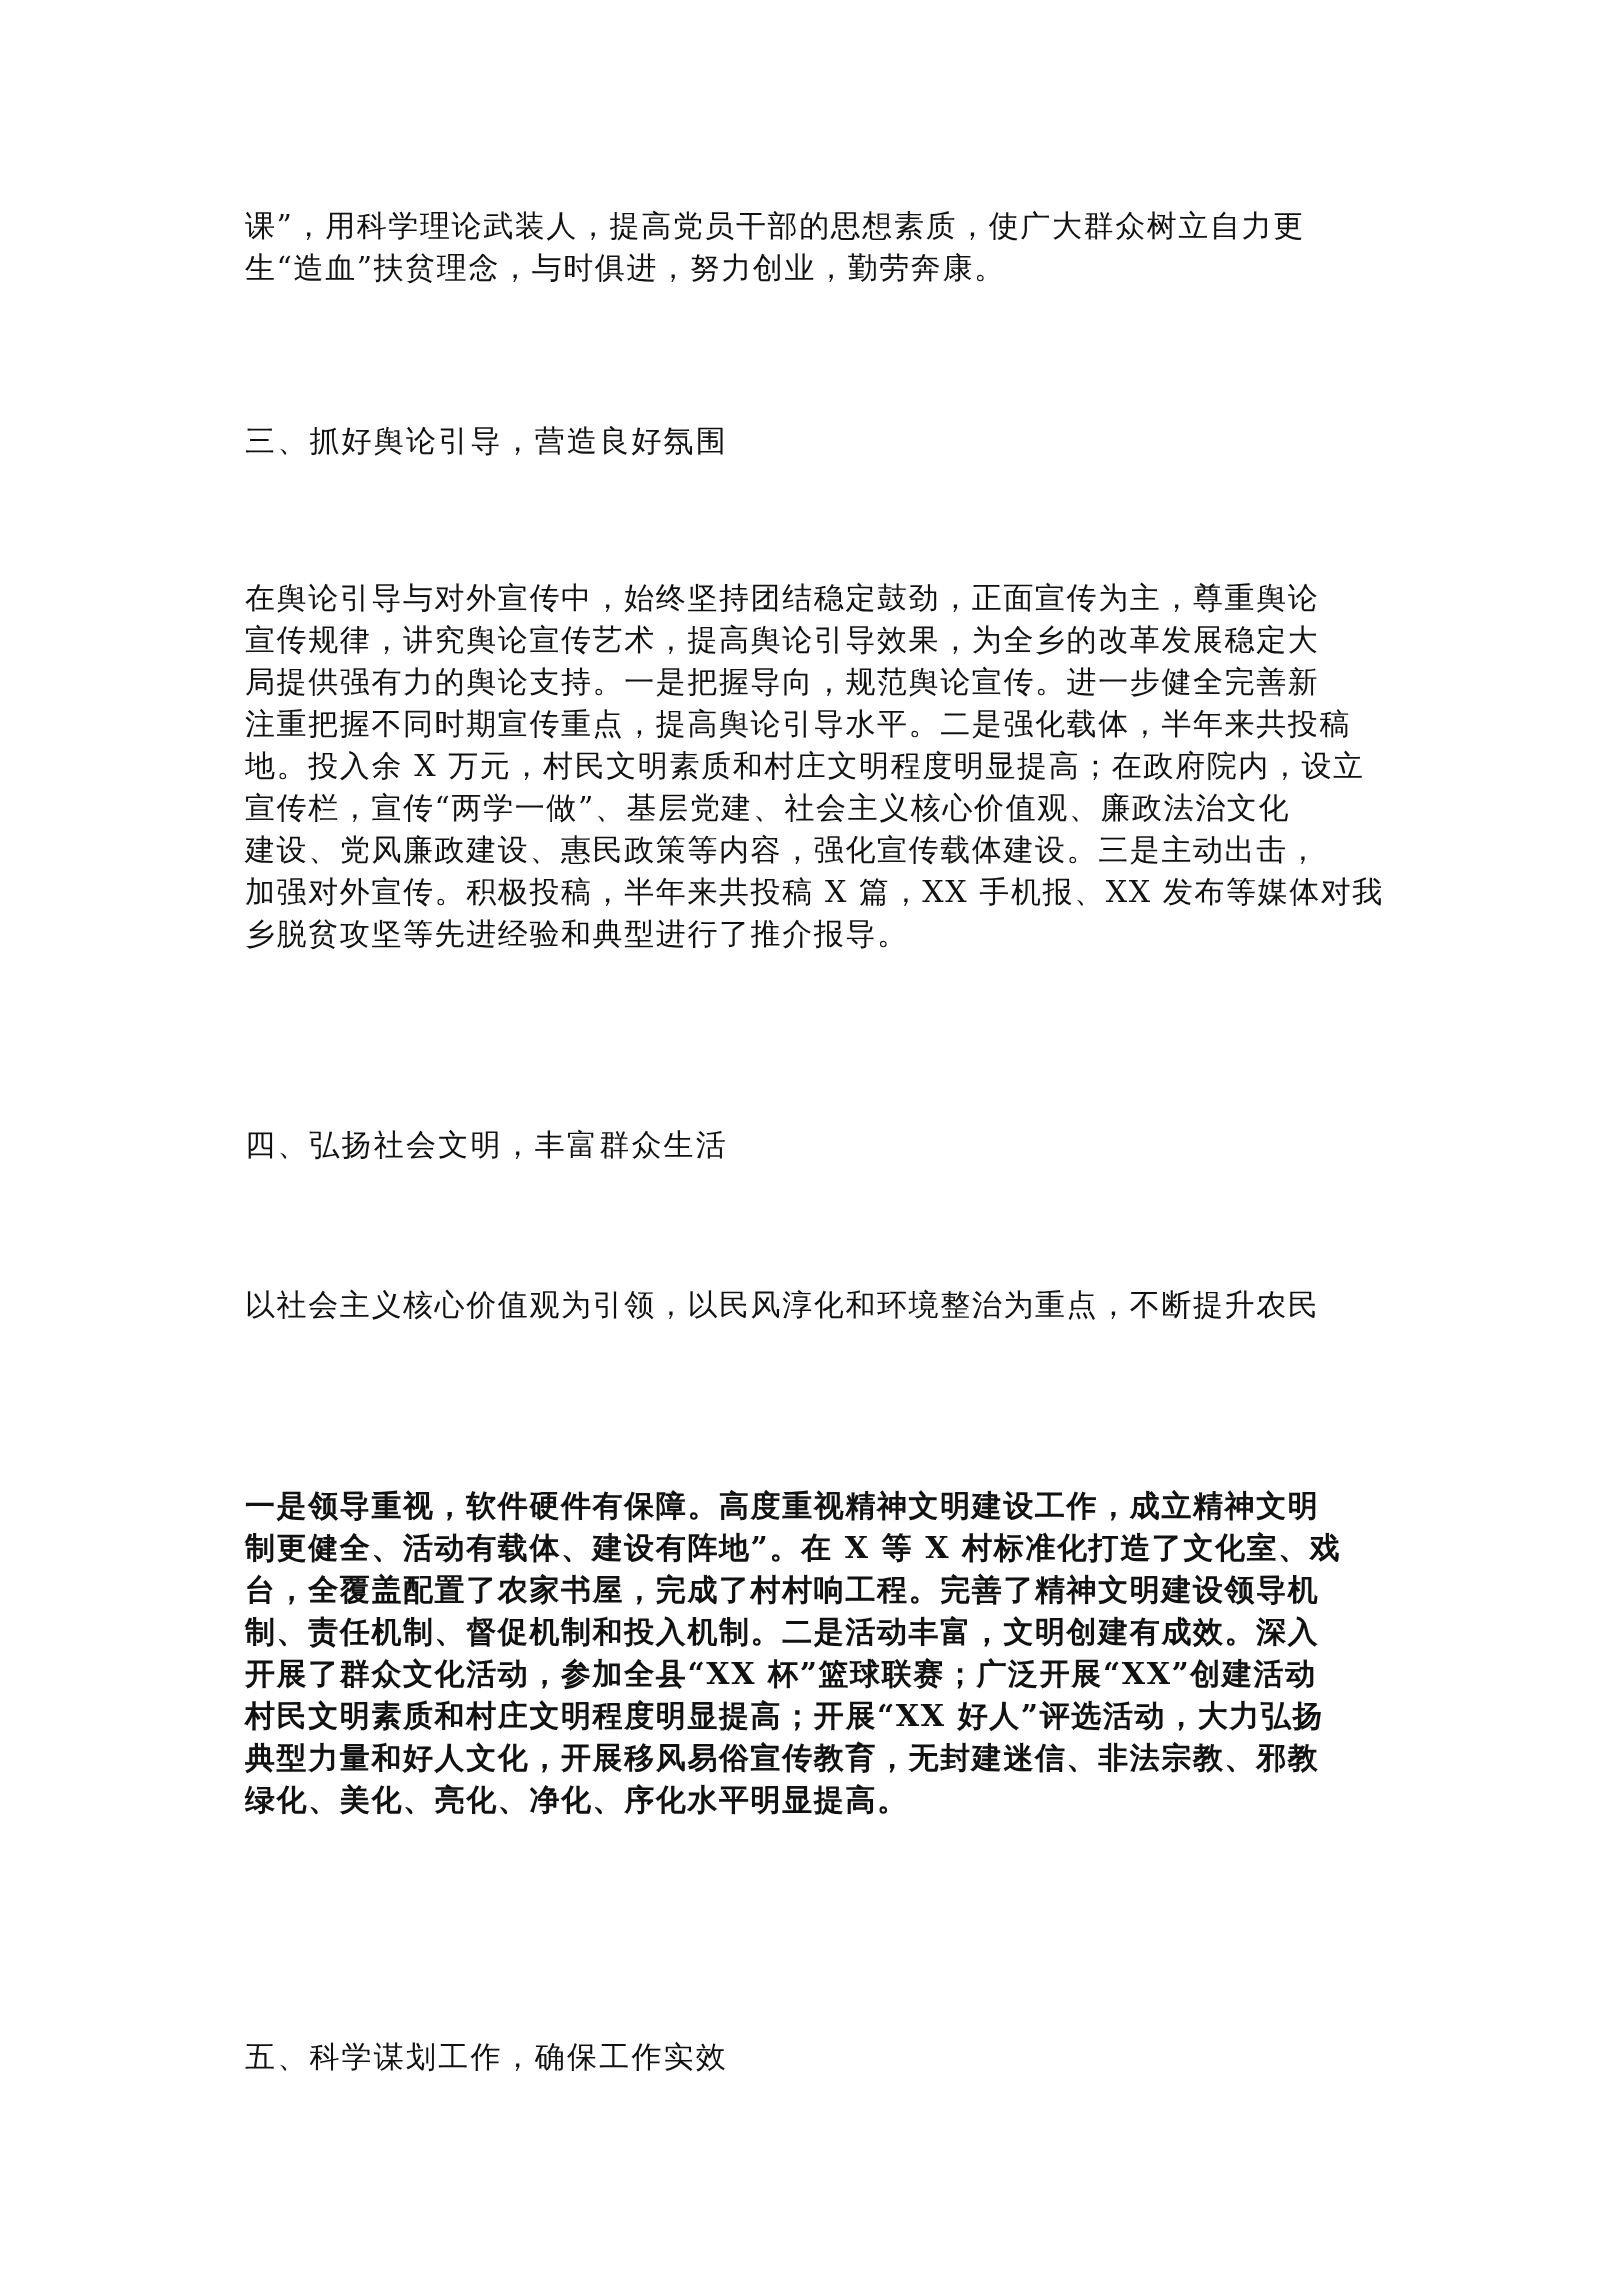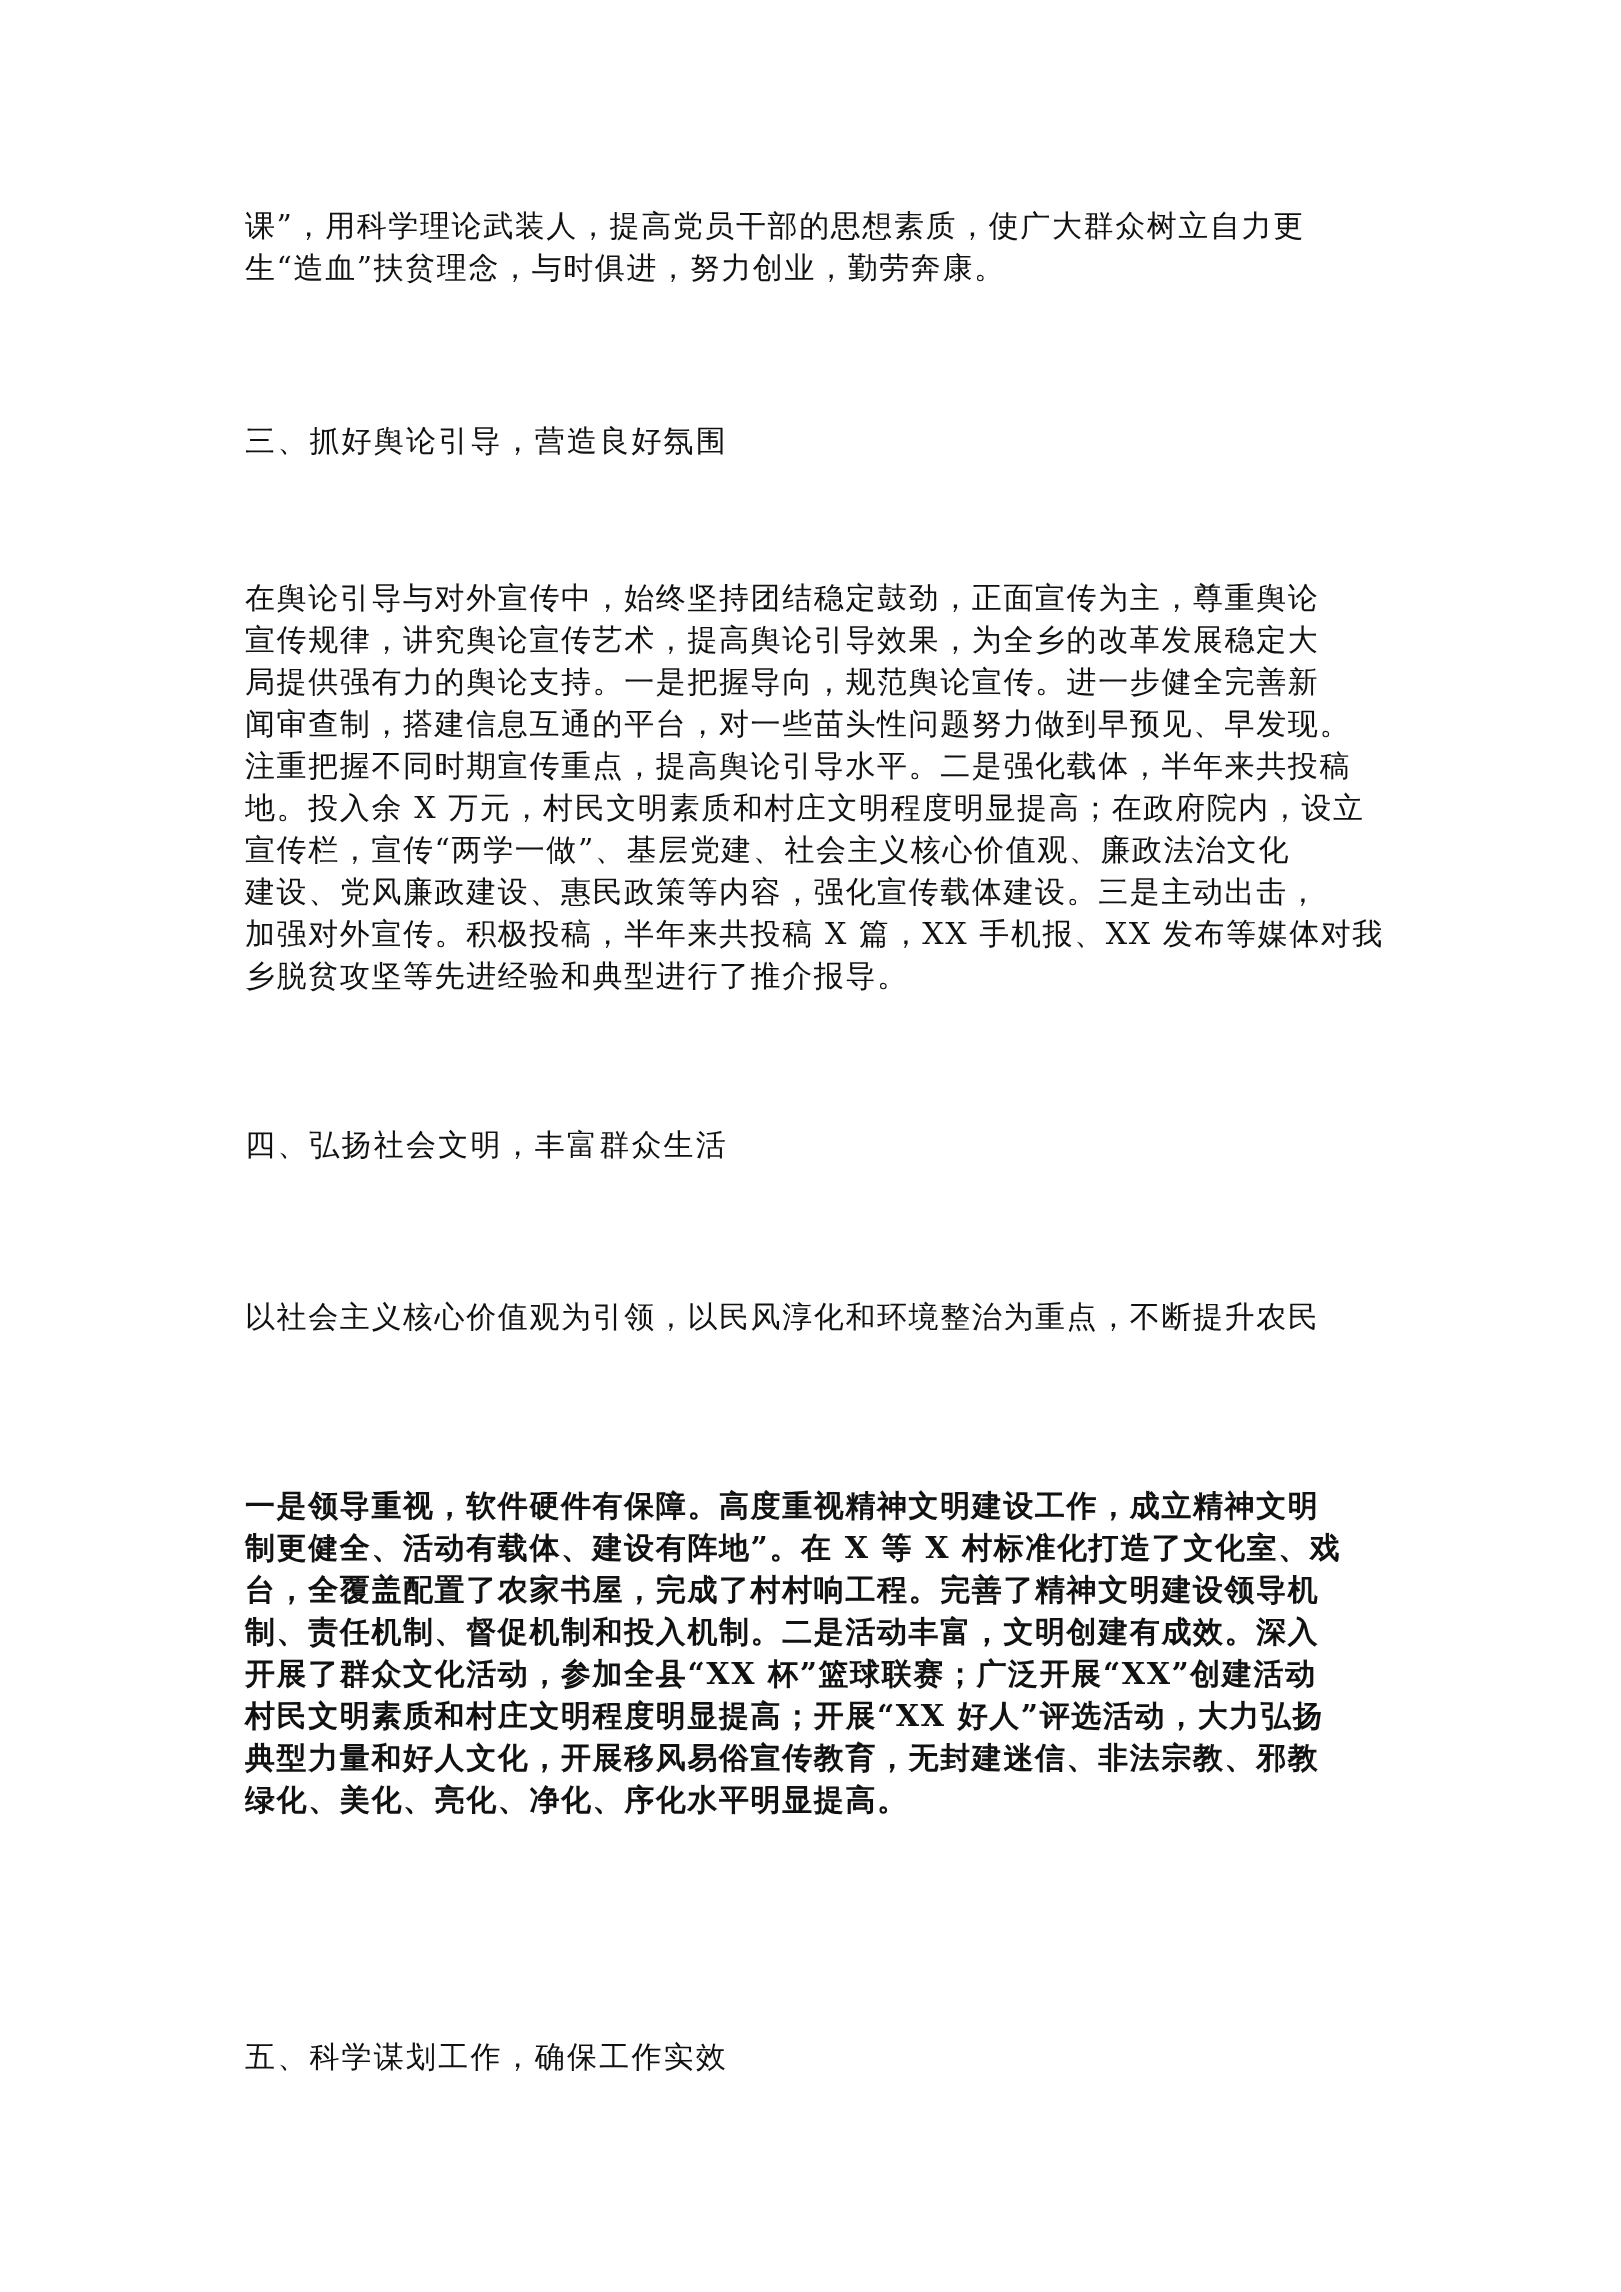--- a/index.html
+++ b/index.html
@@ -50,34 +50,33 @@
   </div>
 
   <div class="block heading" style="top:420px;">
     <span class="line">三、抓好舆论引导，营造良好氛围</span>
   </div>
 
   <div class="block paragraph" style="top:577px;">
     <span class="line">在舆论引导与对外宣传中，始终坚持团结稳定鼓劲，正面宣传为主，尊重舆论</span>
     <span class="line">宣传规律，讲究舆论宣传艺术，提高舆论引导效果，为全乡的改革发展稳定大</span>
     <span class="line">局提供强有力的舆论支持。一是把握导向，规范舆论宣传。进一步健全完善新</span>
-    <span class="line">闻审查制，搭建信息互通的平台，对一些苗头性问题努力做到早预见、早发现。</span>
     <span class="line">注重把握不同时期宣传重点，提高舆论引导水平。二是强化载体，半年来共投稿</span>
     <span class="line">地。投入余 X 万元，村民文明素质和村庄文明程度明显提高；在政府院内，设立</span>
     <span class="line">宣传栏，宣传“两学一做”、基层党建、社会主义核心价值观、廉政法治文化</span>
     <span class="line">建设、党风廉政建设、惠民政策等内容，强化宣传载体建设。三是主动出击，</span>
     <span class="line">加强对外宣传。积极投稿，半年来共投稿 X 篇，XX 手机报、XX 发布等媒体对我</span>
     <span class="line">乡脱贫攻坚等先进经验和典型进行了推介报导。</span>
   </div>
 
   <div class="block heading" style="top:1124px;">
     <span class="line">四、弘扬社会文明，丰富群众生活</span>
   </div>
 
-  <div class="block paragraph" style="top:1284px;margin-top:12px;">
+  <div class="block paragraph" style="top:1284px;">
     <span class="line">以社会主义核心价值观为引领，以民风淳化和环境整治为重点，不断提升农民</span>
   </div>
 
   <div class="block paragraph" style="top:1485px;font-weight:bold;">
     <span class="line">一是领导重视，软件硬件有保障。高度重视精神文明建设工作，成立精神文明</span>
     <span class="line">制更健全、活动有载体、建设有阵地”。在 X 等 X 村标准化打造了文化室、戏</span>
     <span class="line">台，全覆盖配置了农家书屋，完成了村村响工程。完善了精神文明建设领导机</span>
     <span class="line">制、责任机制、督促机制和投入机制。二是活动丰富，文明创建有成效。深入</span>
     <span class="line">开展了群众文化活动，参加全县“XX 杯”篮球联赛；广泛开展“XX”创建活动</span>
     <span class="line">村民文明素质和村庄文明程度明显提高；开展“XX 好人”评选活动，大力弘扬</span>

